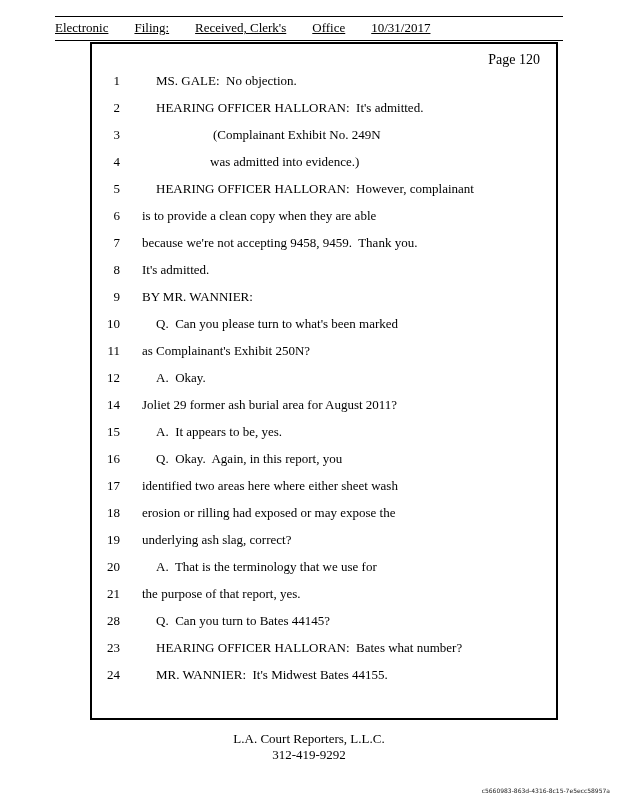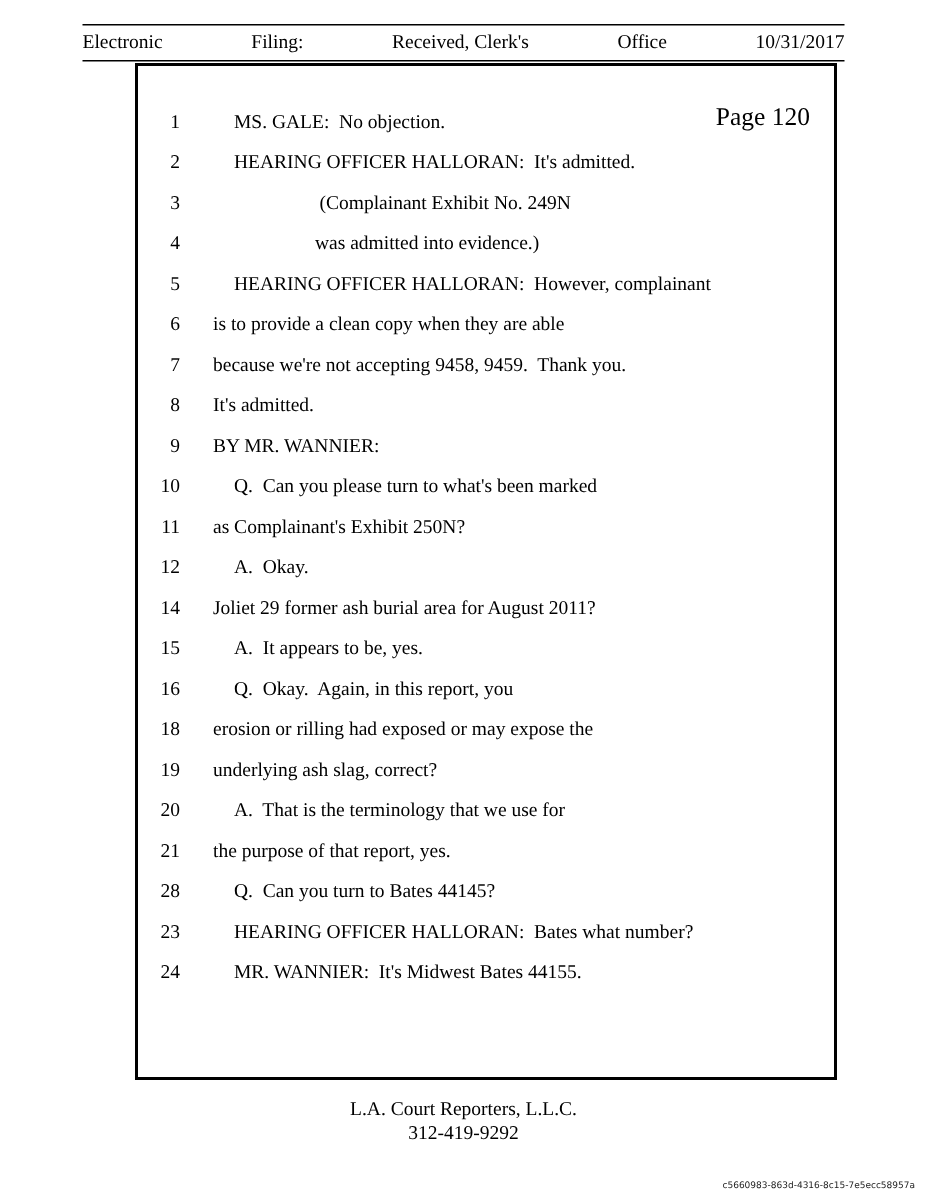--- a/index.html
+++ b/index.html
@@ -18,42 +18,43 @@
     position: absolute;
     top: 16px;
     left: 55px;
     width: 508px;
     border-top: 1.5px solid #000;
     border-bottom: 1.5px solid #000;
     padding: 3px 0 4px 0;
   }
   .stamp-inner {
     display: flex;
-    justify-content: space-between;
+    justify-content: flex-start;
     gap: 26px;
     font-size: 13px;
     white-space: pre;
+    text-decoration: underline;
   }
 
   
   .page-box {
     position: absolute;
     left: 90px;
     top: 42px;
     width: 468px;
     height: 678px;
     border: 2px solid #000;
     background: #fff;
     box-sizing: border-box;
   }
   .page-number {
     position: absolute;
-    top: 24px;
+    top: 8px;
     right: 16px;
-    font-size: 17px;
+    font-size: 14px;
   }
 
   .lines {
     position: absolute;
     top: 23px;
     left: 0;
     right: 0;
   }
   .tline {
     display: flex;
@@ -157,20 +158,24 @@
       </div>
       <div class="tline">
         <span class="lnum">15</span>
         <span class="ltext ind1">A.  It appears to be, yes.</span>
       </div>
       <div class="tline">
         <span class="lnum">16</span>
         <span class="ltext ind1">Q.  Okay.  Again, in this report, you</span>
       </div>
       <div class="tline">
+        <span class="lnum">17</span>
+        <span class="ltext ind0">identified two areas here where either sheet wash</span>
+      </div>
+      <div class="tline">
         <span class="lnum">18</span>
         <span class="ltext ind0">erosion or rilling had exposed or may expose the</span>
       </div>
       <div class="tline">
         <span class="lnum">19</span>
         <span class="ltext ind0">underlying ash slag, correct?</span>
       </div>
       <div class="tline">
         <span class="lnum">20</span>
         <span class="ltext ind1">A.  That is the terminology that we use for</span>

